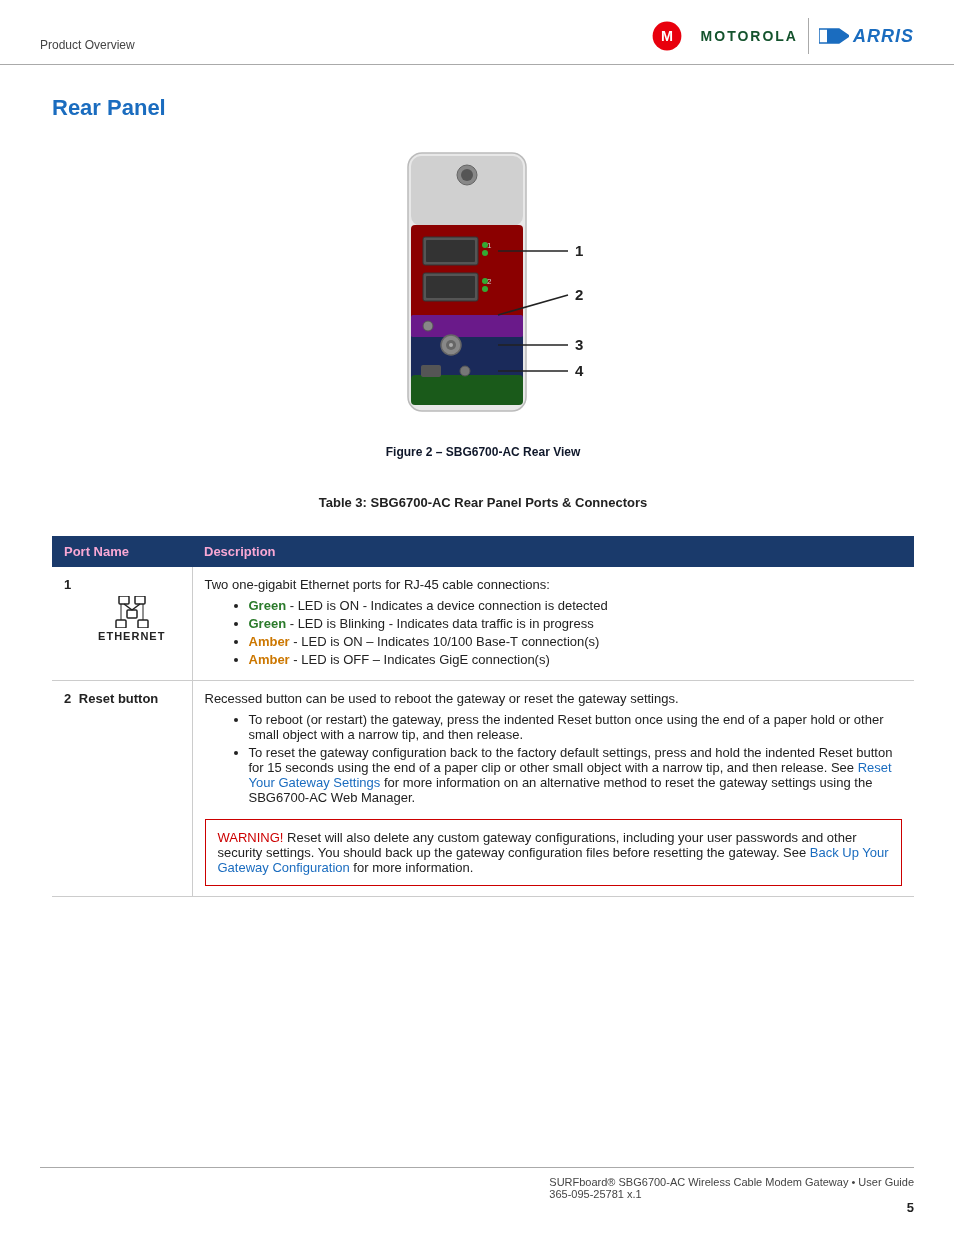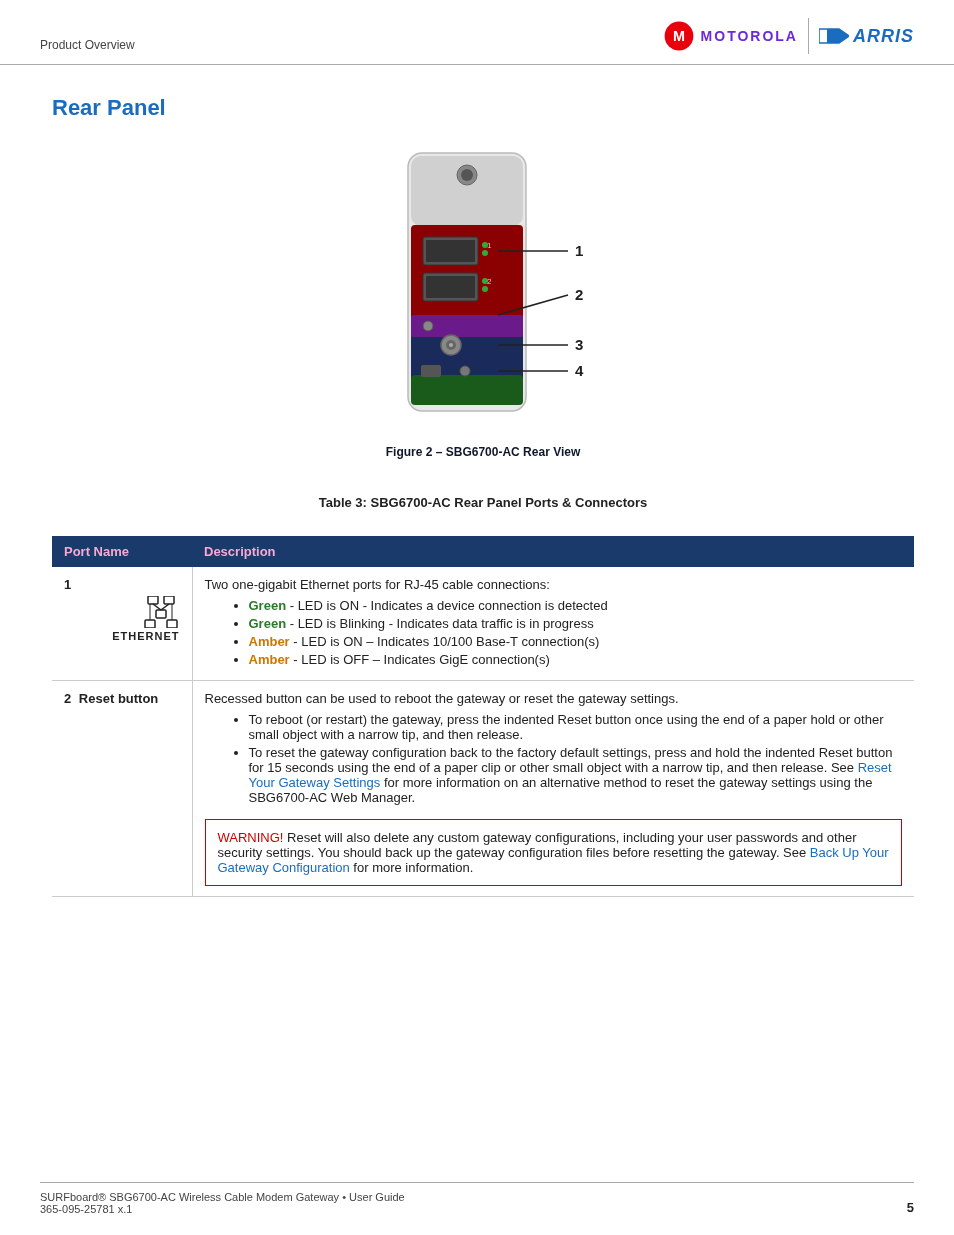--- a/index.html
+++ b/index.html
@@ -37,21 +37,22 @@
       gap: 6px;
     }
     .motorola-m {
       width: 32px;
       height: 32px;
     }
     .motorola-wordmark {
       font-size: 14px;
       font-weight: bold;
       letter-spacing: 2px;
-      color: #6d28d9;
+      color: #14532d;
+      margin-left: 12px;
     }
     .logo-divider {
       width: 1px;
       height: 36px;
       background: #aaa;
       margin: 0 10px;
     }
     .arris-logo {
       font-size: 18px;
       font-weight: bold;
@@ -137,21 +138,21 @@
     }
 
     .row-number {
       display: inline;
       margin-right: 4px;
     }
 
     .ethernet-icon {
       display: flex;
       flex-direction: column;
-      align-items: flex-end;
+      align-items: center;
       margin: 4px 0 4px 20px;
     }
 
     .ethernet-label {
       font-size: 11px;
       font-weight: bold;
       letter-spacing: 1px;
       margin-top: 2px;
     }
 
@@ -187,20 +188,21 @@
     .page-footer {
       position: absolute;
       bottom: 20px;
       left: 40px;
       right: 40px;
       border-top: 1px solid #aaa;
       padding-top: 8px;
       display: flex;
       justify-content: space-between;
       align-items: flex-end;
+      flex-direction: column;
     }
 
     .footer-left {
       font-size: 11px;
       color: #444;
     }
 
     .footer-page-num {
       font-size: 13px;
       color: #222;

